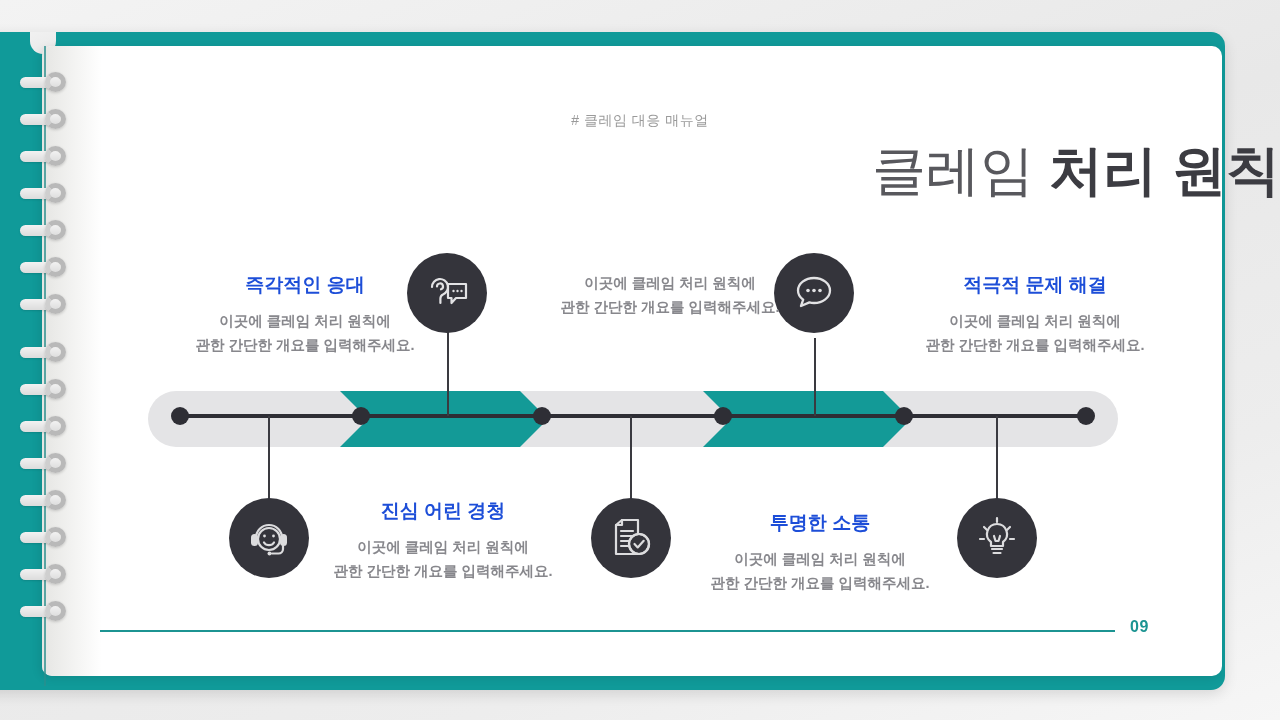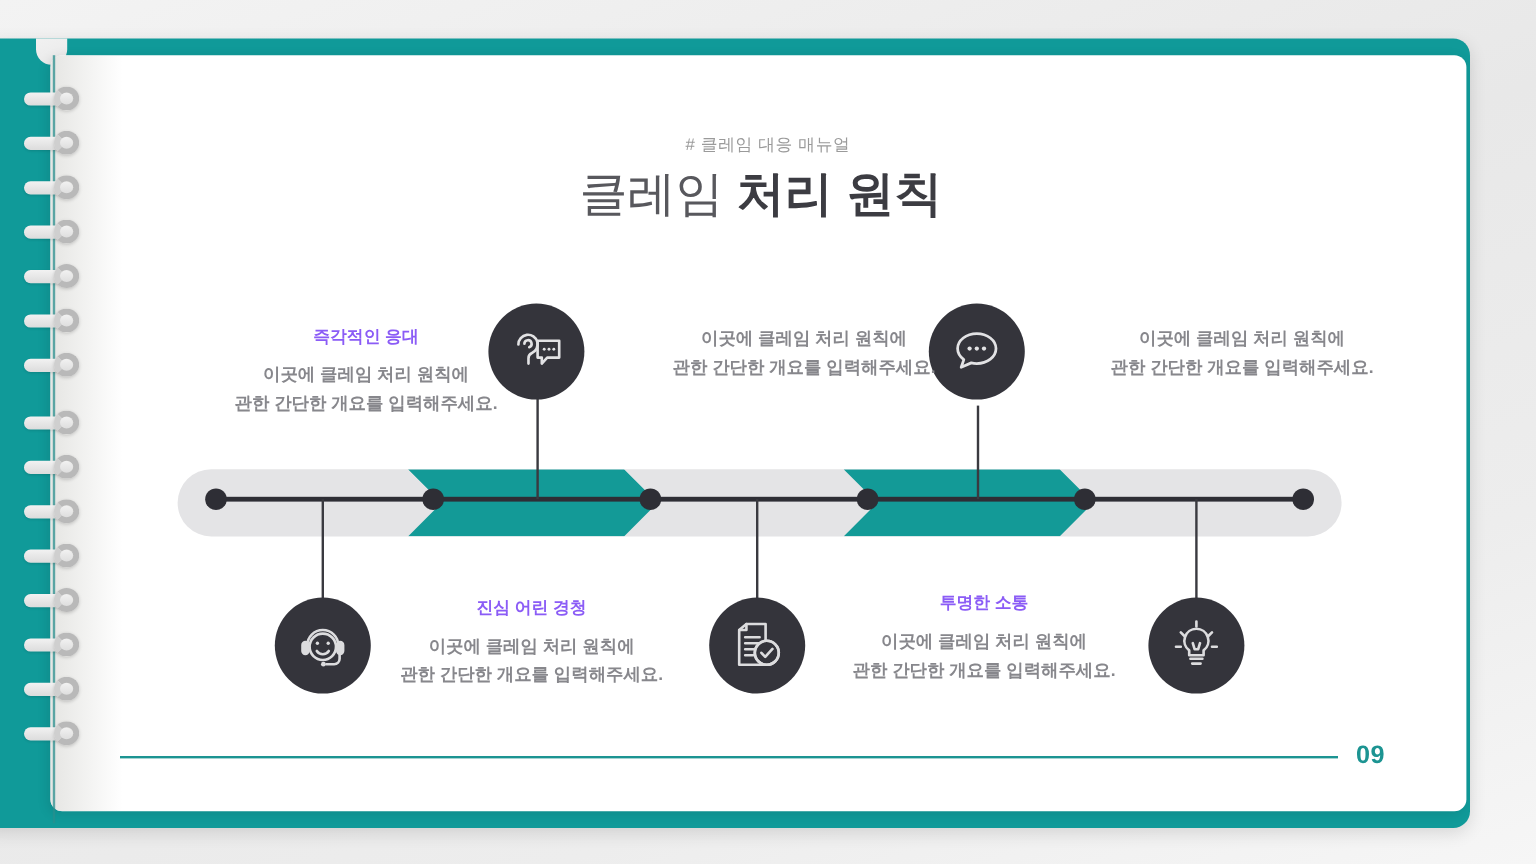--- a/index.html
+++ b/index.html
@@ -101,24 +101,24 @@
     position: absolute;
     left: 0; right: 0;
     top: 112px;
     text-align: center;
     font-size: 14px;
     letter-spacing: .5px;
     color: #9a9a9a;
   }
   #title {
     position: absolute;
-    left: 0; right: 12px;
+    left: 0; right: 0;
     top: 140px;
-    text-align: center;
-    font-size: 40px;
+    text-align: right;
+    font-size: 54px;
     line-height: 1.12;
     color: #4a4a4f;
     white-space: nowrap;
   }
   #title .light { font-weight: 300; color: #58585d; }
   #title .bold  { font-weight: 700; color: #3c3c42; }
 
   
   #timeline-bar {
     position: absolute;
@@ -169,23 +169,23 @@
     display: flex;
     align-items: center;
     justify-content: center;
   }
   .icon-circle.big { width: 80px; height: 80px; }
   .icon-circle svg { display: block; }
 
   
   .item-block { position: absolute; text-align: center; }
   .item-title {
-    font-size: 14px;
+    font-size: 19px;
     font-weight: 700;
-    color: #8b5cf6;
+    color: #1d4ed8;
     margin: 0 0 12px 0;
     white-space: nowrap;
   }
   .item-desc {
     font-size: 14.5px;
     line-height: 1.65;
     color: #87878c;
     white-space: nowrap;
     font-weight: bold;
   }
@@ -196,21 +196,21 @@
     left: 100px;
     top: 630px;
     width: 1015px;
     height: 2px;
     background: #1c9492;
   }
   #page-number {
     position: absolute;
     left: 1130px;
     top: 618px;
-    font-size: 21px;
+    font-size: 16px;
     font-weight: 700;
     color: #1c9492;
     letter-spacing: .5px;
   }
 </style>
 </head>
 <body>
 
 <div id="teal-frame"></div>
 <div id="teal-notch"></div>
@@ -364,30 +364,31 @@
   <div class="item-desc">이곳에 클레임 처리 원칙에</div>
   <div class="item-desc">관한 간단한 개요를 입력해주세요.</div>
 </div>
 
 <div class="item-block" style="left:505px; top:272px; width:330px">
   <div class="item-desc">이곳에 클레임 처리 원칙에</div>
   <div class="item-desc">관한 간단한 개요를 입력해주세요.</div>
 </div>
 
 <div class="item-block" style="left:870px; top:272px; width:330px">
+  <div class="item-title">적극적 문제 해결</div>
   <div class="item-desc">이곳에 클레임 처리 원칙에</div>
   <div class="item-desc">관한 간단한 개요를 입력해주세요.</div>
 </div>
 
 <div class="item-block" style="left:278px; top:498px; width:330px">
   <div class="item-title">진심 어린 경청</div>
   <div class="item-desc">이곳에 클레임 처리 원칙에</div>
   <div class="item-desc">관한 간단한 개요를 입력해주세요.</div>
 </div>
 
-<div class="item-block" style="left:655px; top:494px; width:330px">
+<div class="item-block" style="left:655px; top:510px; width:330px">
   <div class="item-title">투명한 소통</div>
   <div class="item-desc">이곳에 클레임 처리 원칙에</div>
   <div class="item-desc">관한 간단한 개요를 입력해주세요.</div>
 </div>
 
 <div id="footer-rule"></div>
 <div id="page-number">09</div>
 
 </body></html>

